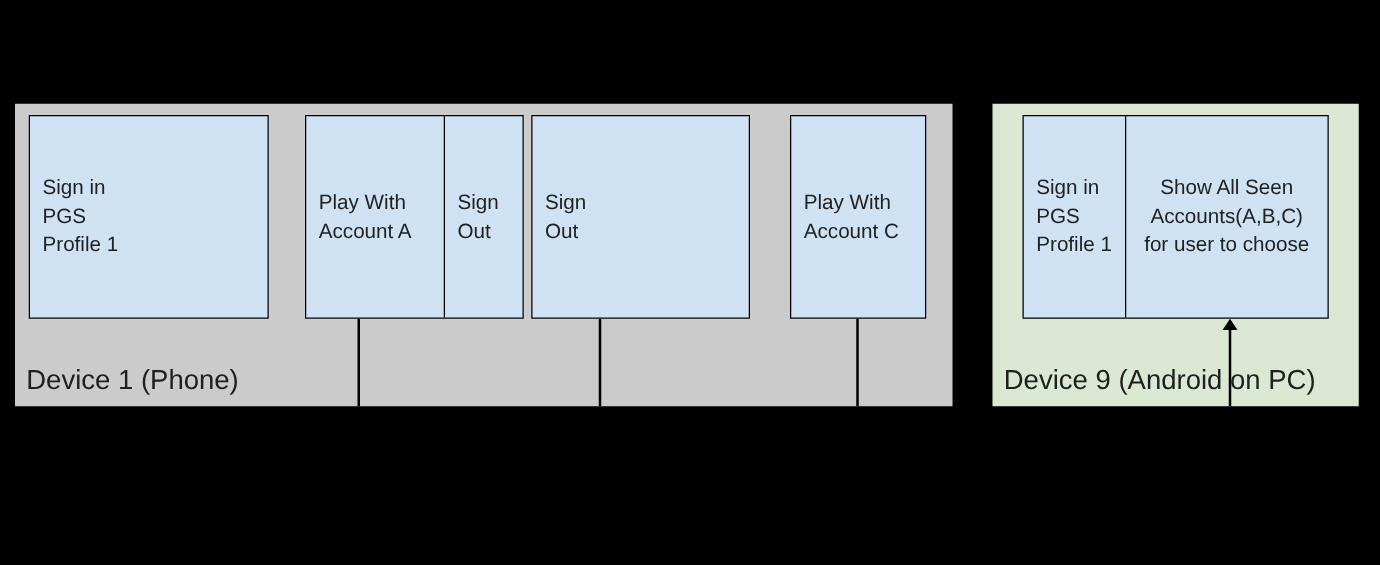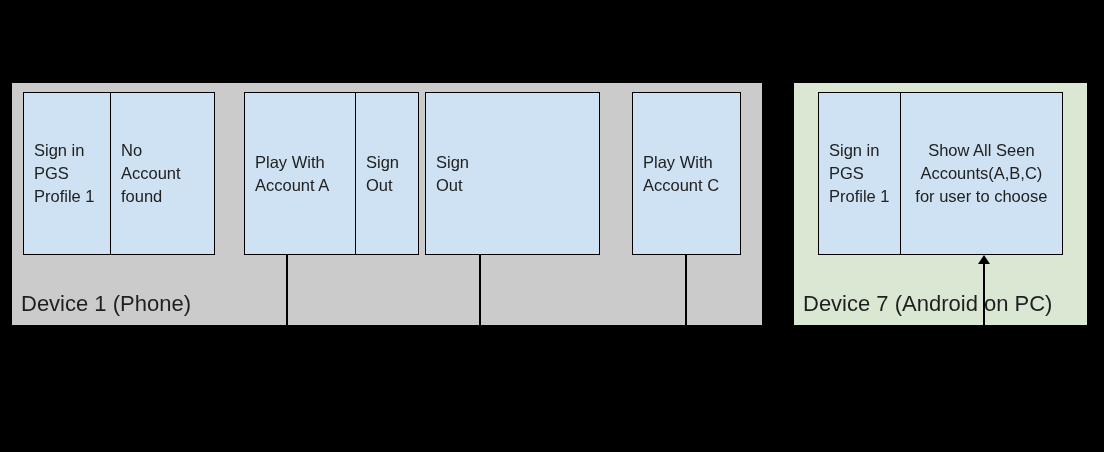--- a/index.html
+++ b/index.html
@@ -95,21 +95,20 @@
 </style>
 </head>
 <body>
 
 <div class="stage">
 
   <div class="panel panel-device1">
 
     <div class="group g-signin">
       <div class="cell c1">Sign in PGS Profile 1</div>
-      <div class="cell c2">No Account found</div>
     </div>
 
     <div class="group g-playA">
       <div class="cell c1">Play With Account A</div>
       <div class="cell c2">Sign Out</div>
     </div>
 
     <div class="group g-playB">
       <div class="cell c2">Sign Out</div>
     </div>
@@ -125,19 +124,19 @@
     <div class="panel-label">Device 1 (Phone)</div>
   </div>
 
   <div class="panel panel-device2">
 
     <div class="group g-show">
       <div class="cell c1">Sign in PGS Profile 1</div>
       <div class="cell c2 center">Show All Seen Accounts(A,B,C) for user to choose</div>
     </div>
 
-    <div class="panel-label">Device 7 (Android on PC)</div>
+    <div class="panel-label">Device 9 (Android on PC)</div>
 
     <div class="arrow-line"></div>
     <div class="arrow-head"></div>
   </div>
 
 </div>
 
 </body></html>

